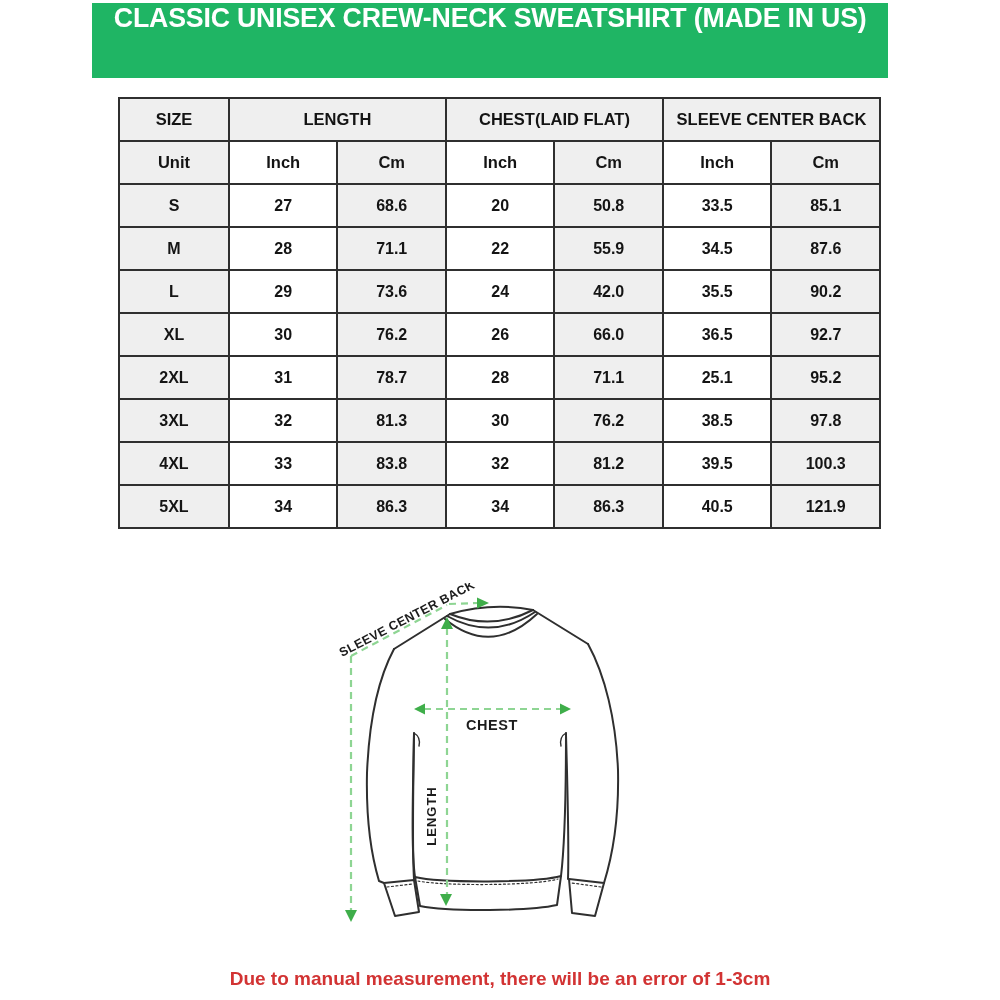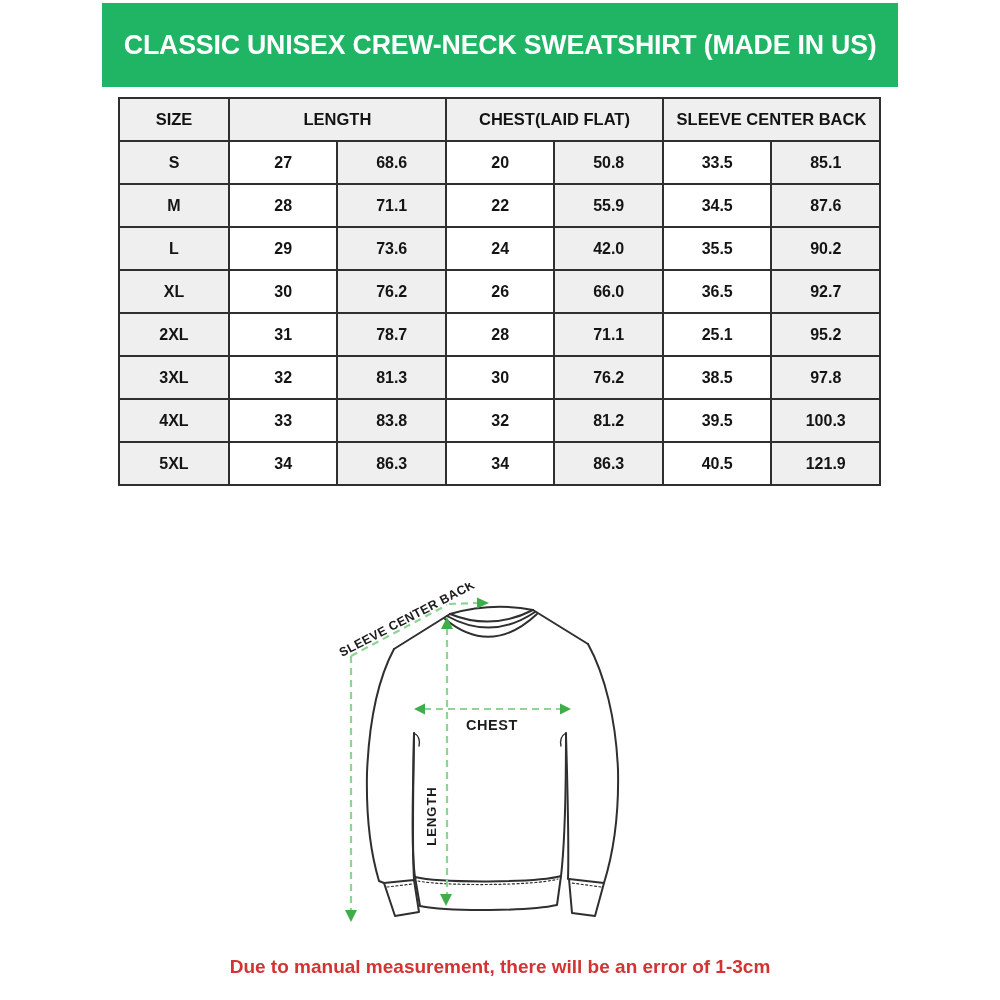--- a/index.html
+++ b/index.html
@@ -2,22 +2,22 @@
 <html><head>
 <meta charset="utf-8">
 <style>
   html,body{margin:0;padding:0;background:#ffffff;}
   .canvas{
     position:relative;width:1000px;height:1000px;background:#ffffff;
     font-family:"Liberation Sans",sans-serif;overflow:hidden;
   }
   
   .banner{
-    position:absolute;left:102px;top:3px;width:796px;height:84px;
-    background:#1fb564;display:flex;align-items:center;justify-content:center;
+    position:absolute;left:92px;top:3px;width:796px;height:75px;
+    background:#1fb564;display:flex;align-items:flex-start;justify-content:center;
   }
   .banner h1{
     margin:0;color:#ffffff;font-size:27px;font-weight:bold;letter-spacing:-.2px;
     white-space:nowrap;transform:scaleX(.99);
   }
   
   table.size-table{
     position:absolute;left:118px;top:97px;width:763px;
     border-collapse:collapse;table-layout:fixed;
     font-weight:bold;color:#141414;
@@ -59,20 +59,29 @@
         <col class="c-val">
         <col class="c-val">
     </colgroup>
     <thead>
       <tr>
         <th class="gray">SIZE</th>
         <th class="gray" colspan="2">LENGTH</th>
         <th class="gray" colspan="2">CHEST(LAID FLAT)</th>
         <th class="gray" colspan="2">SLEEVE CENTER BACK</th>
       </tr>
+      <tr>
+        <th class="gray">Unit</th>
+        <th>Inch</th>
+        <th class="gray">Cm</th>
+        <th>Inch</th>
+        <th class="gray">Cm</th>
+        <th>Inch</th>
+        <th class="gray">Cm</th>
+      </tr>
     </thead>
     <tbody>
         <tr>
           <td class="gray">S</td>
           <td>27</td>
           <td class="gray">68.6</td>
           <td>20</td>
           <td class="gray">50.8</td>
           <td>33.5</td>
           <td class="gray">85.1</td>
@@ -193,15 +202,15 @@
         <polygon points="84,126 95,120.5 95,131.5"></polygon>
         <polygon points="241,126 230,120.5 230,131.5"></polygon>
       </g>
 
       <text class="m-label" transform="translate(12,74) rotate(-27.5)" font-size="12.5" letter-spacing="0.4">SLEEVE CENTER BACK</text>
       <text class="m-label" x="162" y="147" text-anchor="middle" font-size="14.5" letter-spacing="0.6">CHEST</text>
       <text class="m-label" transform="translate(106,233) rotate(-90)" text-anchor="middle" font-size="13" letter-spacing="1">LENGTH</text>
     </svg>
   </div>
 
-  <p class="note" style="color: rgb(210, 51, 51);">Due to manual measurement, there will be an error of 1-3cm</p>
+  <p class="note" style="color: rgb(210, 51, 51); margin-top: 12px;">Due to manual measurement, there will be an error of 1-3cm</p>
 
 </div>
 
 </body></html>

